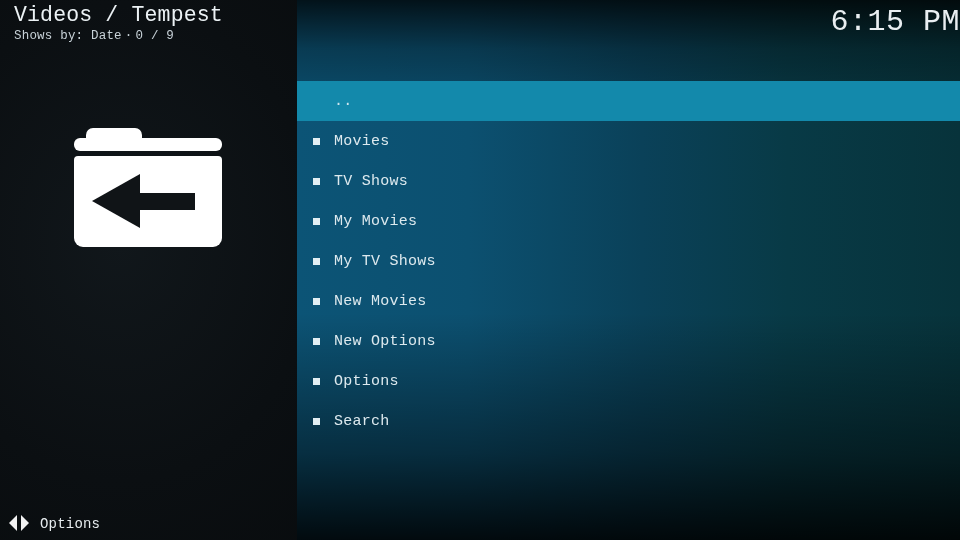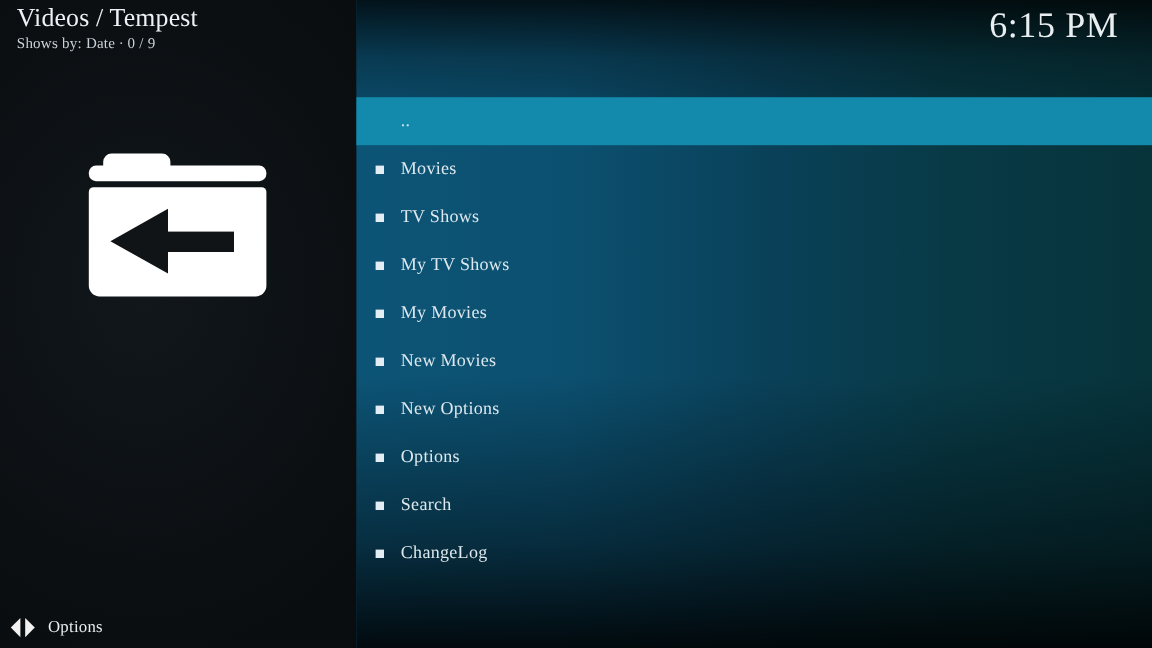--- a/index.html
+++ b/index.html
@@ -5,21 +5,21 @@
   html, body {
     margin: 0;
     padding: 0;
     background: #000;
   }
   #screen {
     position: relative;
     width: 960px;
     height: 540px;
     overflow: hidden;
-    font-family: Liberation Serif, serif;
+    font-family: Liberation Mono, monospace;
     background: #0c1013;
   }
 
   
   #left-panel {
     position: absolute;
     left: 0; top: 0;
     width: 297px; height: 540px;
     background:
       radial-gradient(120% 80% at 40% 45%, #11171b 0%, #0b0f12 55%, #080b0d 100%);
@@ -144,21 +144,21 @@
       linear-gradient(to right,
         #0c5476 0%,
         #0c5070 26%,
         #0a4159 52%,
         #083a46 74%,
         #07333b 100%);
   }
 
   #clock {
     position: absolute;
-    right: 28px; top: 5px;
+    right: 0; top: 5px;
     font-size: 30px;
     font-weight: 300;
     color: #e9eef1;
     letter-spacing: 0.5px;
     white-space: nowrap;
     margin-left: 48px;
   }
 
   #list {
     position: absolute;
@@ -235,43 +235,39 @@
         <div class="row">
           <span class="bullet"></span>
           <span class="label">Movies</span>
         </div>
         <div class="row">
           <span class="bullet"></span>
           <span class="label">TV Shows</span>
         </div>
         <div class="row">
           <span class="bullet"></span>
+          <span class="label">My Movies</span>
+        </div>
+        <div class="row">
+          <span class="bullet"></span>
           <span class="label">My TV Shows</span>
         </div>
         <div class="row">
           <span class="bullet"></span>
-          <span class="label">My Movies</span>
-        </div>
-        <div class="row">
-          <span class="bullet"></span>
           <span class="label">New Movies</span>
         </div>
         <div class="row">
           <span class="bullet"></span>
           <span class="label">New Options</span>
         </div>
         <div class="row">
           <span class="bullet"></span>
           <span class="label">Options</span>
         </div>
         <div class="row">
           <span class="bullet"></span>
           <span class="label">Search</span>
         </div>
-        <div class="row">
-          <span class="bullet"></span>
-          <span class="label">ChangeLog</span>
-        </div>
       </div>
 
   </div>
 
 </div>
 
 </body></html>

